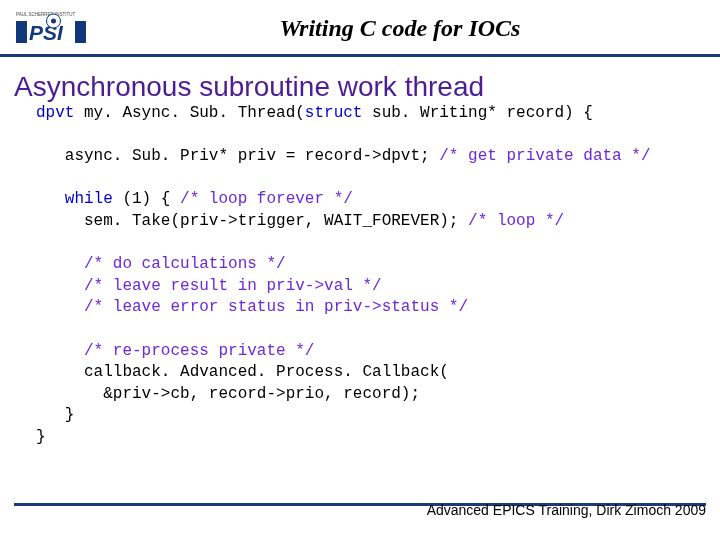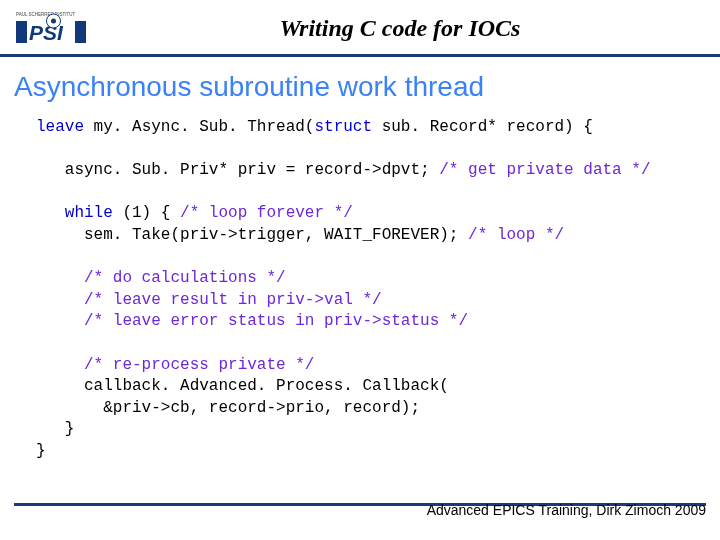--- a/index.html
+++ b/index.html
@@ -33,22 +33,21 @@
     color: #000;
     padding-right: 40px;
     font-family: Liberation Serif, serif;
   }
   .content {
     padding: 14px 14px 0 14px;
   }
   .heading {
     font-size: 28px;
     font-weight: normal;
-    color: #3b82f6;
-    margin-bottom: 14px;
+    color: #4c1d95;
   }
   .code {
     font-family: "Consolas", "Courier New", monospace;
     font-size: 16px;
     line-height: 1.35;
     white-space: pre;
     color: #000;
     padding-left: 22px;
   }
   .code .kw { color: #0000cc; }
@@ -82,21 +81,21 @@
       <circle cx="75" cy="22" r="14" fill="#fff" stroke="#10387a" stroke-width="2"></circle>
       <circle cx="75" cy="22" r="5" fill="#10387a"></circle>
     </svg>
   </div>
   <div class="title">Writing C code for IOCs</div>
 </div>
 
 <div class="content">
   <div class="heading">Asynchronous subroutine work thread</div>
 
-  <div class="code"><span class="kw">leave</span><span> my. Async. Sub. Thread(</span><span class="kw">struct</span><span> sub. Record* record) {</span>
+  <div class="code"><span class="kw">dpvt</span><span> my. Async. Sub. Thread(</span><span class="kw">struct</span><span> sub. Writing* record) {</span>
 
 <span>   async. Sub. Priv* priv = record-&gt;dpvt; </span><span class="cm">/* get private data */</span>
 
 <span class="kw">   while</span><span> (1) { </span><span class="cm">/* loop forever */</span>
 <span>     sem. Take(priv-&gt;trigger, WAIT_FOREVER); </span><span class="cm">/* loop */</span>
 
 <span class="cm">     /* do calculations */</span>
 <span class="cm">     /* leave result in priv-&gt;val */</span>
 <span class="cm">     /* leave error status in priv-&gt;status */</span>
 

